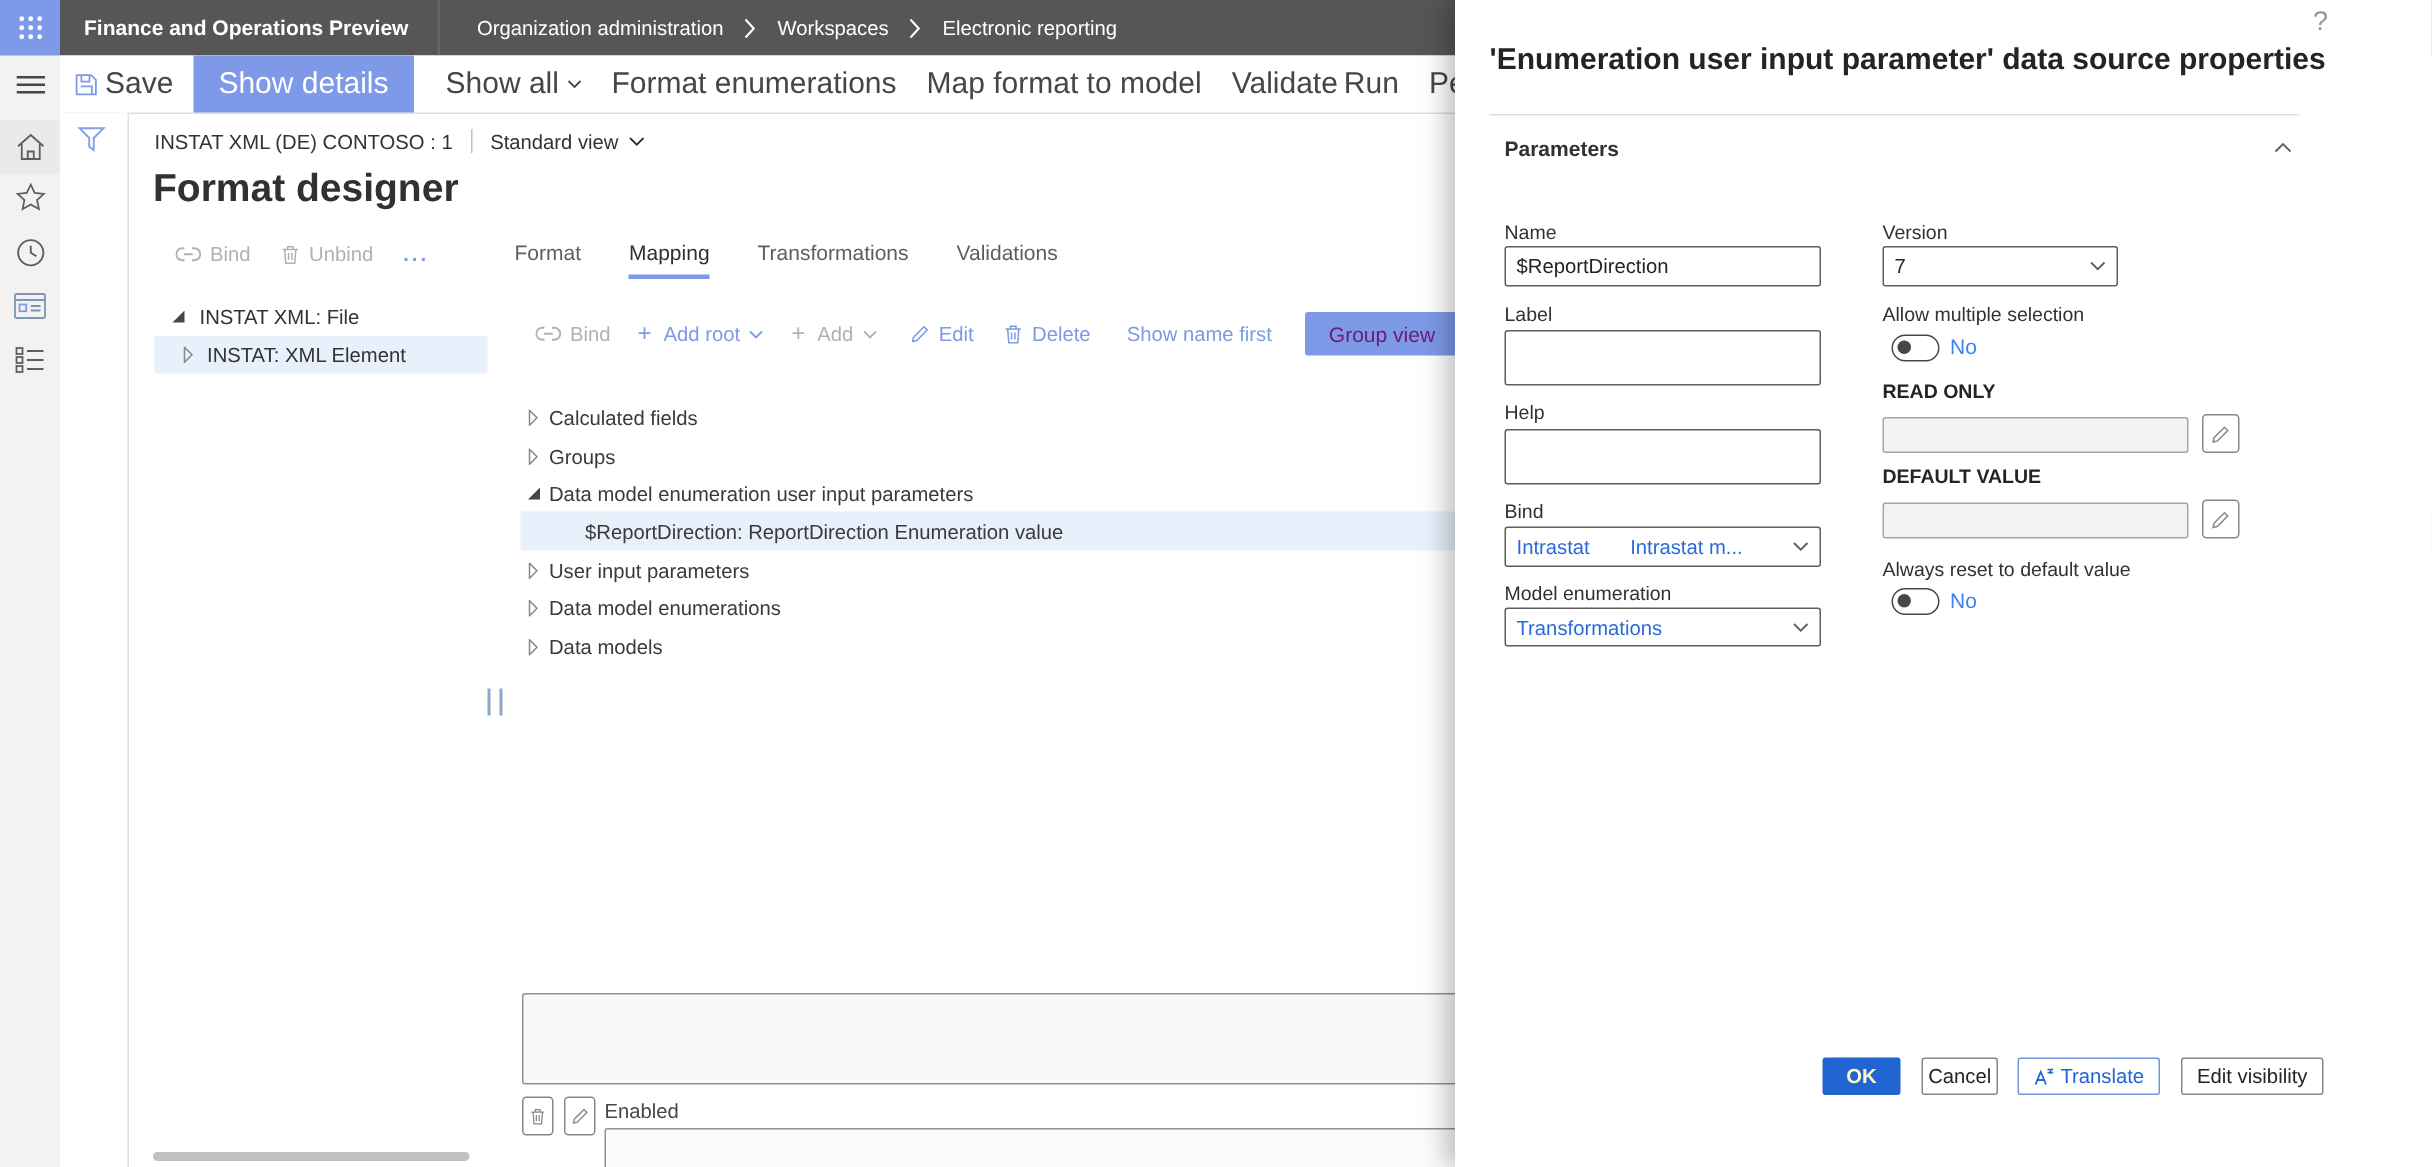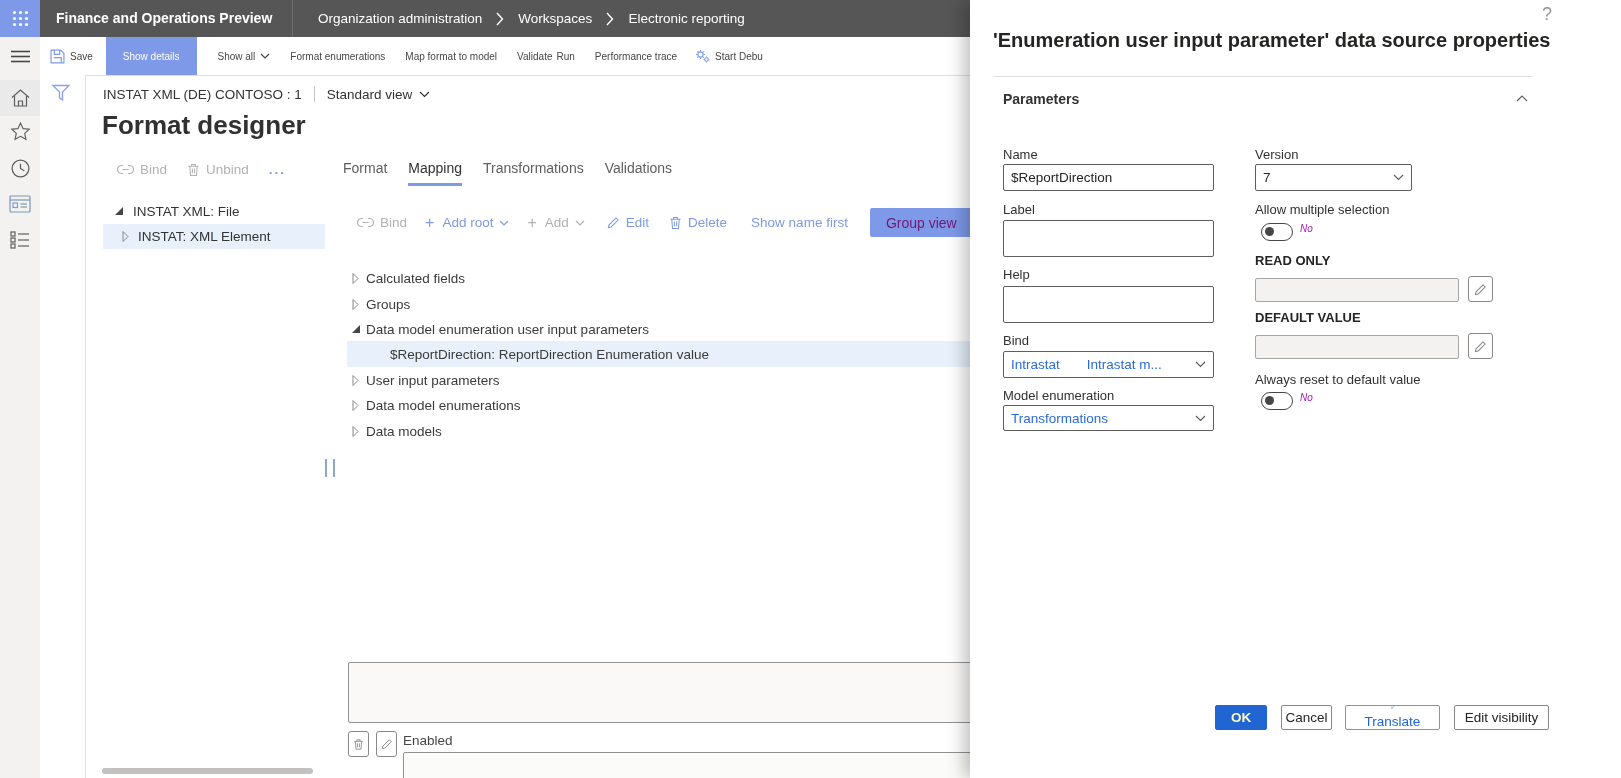--- a/index.html
+++ b/index.html
@@ -12,21 +12,21 @@
   .topbar{left:0;top:0;width:1621px;height:37px;background:var(--topbar-bg);}
   .waffle{left:0;top:0;width:40px;height:37px;background:var(--accent-light);
           display:flex;align-items:center;justify-content:center;cursor:pointer;}
   .app-title{left:56px;top:0;height:37px;line-height:37px;color:#fff;font-size:14px;font-weight:700;}
   .topbar-sep{left:292px;top:0;width:1px;height:37px;background:#6e6e6e;}
   .breadcrumb{left:318px;top:0;height:37px;display:flex;align-items:center;gap:14px;color:#fff;font-size:13.5px;}
   .crumb{cursor:pointer;}
 
   
   .cmdbar{left:40px;top:37px;width:1581px;height:38px;background:#fff;border-bottom:1px solid #e1dfdd;
-          display:flex;align-items:center;font-size:10px;color:#484644;}
+          display:flex;align-items:center;font-size:20px;color:#484644;}
   .cmd{display:flex;align-items:center;gap:5px;cursor:pointer;white-space:nowrap;}
   .cmd-primary{height:38px;padding:0 17px;background:var(--accent-light);color:#fff;display:flex;align-items:center;cursor:pointer;}
 
   
   .rail{left:0;top:37px;width:40px;height:741px;background:#f3f2f1;}
   .rail-item{position:absolute;left:0;width:40px;height:36px;display:flex;align-items:center;justify-content:center;cursor:pointer;}
   .rail-item.current{background:#eaeaea;}
   .filtercol{left:40px;top:75px;width:45px;height:703px;background:#fff;border-right:1px solid #e1dfdd;}
   .funnel{position:absolute;left:11px;top:9px;cursor:pointer;}
 
@@ -34,21 +34,21 @@
   .rec-head{left:103px;top:86px;display:flex;align-items:center;gap:12px;font-size:13.5px;color:#333;}
   .rec-sep{width:1px;height:16px;background:#c4c2c0;}
   .viewsel{display:flex;align-items:center;gap:7px;cursor:pointer;}
   .page-title{left:102px;top:110px;font-size:26px;font-weight:600;color:#323130;}
 
   .pane-toolbar{left:117px;top:162px;display:flex;align-items:center;gap:20px;font-size:13.5px;}
   .tool{display:flex;align-items:center;gap:6px;cursor:pointer;color:var(--toolbar-blue);white-space:nowrap;}
   .tool.disabled{color:#b3b1af;cursor:default;}
   .tool-more{color:var(--toolbar-blue);font-weight:700;letter-spacing:2px;cursor:pointer;}
 
-  .tabs{left:343px;top:160px;display:flex;gap:21px;font-size:14px;color:#605e5c;}
+  .tabs{left:343px;top:160px;display:flex;gap:32px;font-size:14px;color:#605e5c;}
   .tab{padding-bottom:7px;cursor:pointer;}
   .tab.active{color:#323130;border-bottom:3px solid var(--accent-light);}
 
   .ltree-row{left:103px;height:25px;display:flex;align-items:center;gap:9px;font-size:13.5px;color:#333;cursor:pointer;}
   .ltree-row.sel{background:var(--selection-bg);width:222px;}
 
   .map-toolbar{left:357px;top:208px;height:29px;display:flex;align-items:center;font-size:13.5px;}
   .btn-groupview{height:29px;padding:0 16px;background:var(--accent-light);color:#701a75;font-size:14px;
                  display:flex;align-items:center;border:none;border-radius:2px;cursor:pointer;}
   .plus{font-size:16px;font-weight:400;margin-right:2px;}
@@ -75,28 +75,28 @@
   .fld-label.bold{font-weight:700;color:#252423;}
   .tb-input{position:absolute;box-sizing:border-box;border:1px solid #605e5c;border-radius:2px;background:#fff;
             font-family:inherit;font-size:13.5px;color:#252423;padding:0 7px;}
   .ro-input{position:absolute;box-sizing:border-box;border:1px solid #a8a6a4;border-radius:2px;background:#f3f2f1;}
   .combo{position:absolute;box-sizing:border-box;border:1px solid #605e5c;border-radius:2px;background:#fff;
          display:flex;align-items:center;padding:0 7px;font-size:13.5px;cursor:pointer;}
   .combo .link{color:var(--link-blue);}
   .combo .chev{margin-left:auto;}
   .toggle{position:absolute;width:30px;height:16px;border:1px solid #484644;border-radius:9px;background:#fff;cursor:pointer;}
   .toggle::after{content:"";position:absolute;left:3px;top:3px;width:9px;height:9px;border-radius:50%;background:#484644;}
-  .toggle-txt{position:absolute;font-size:10px;color:#a21caf;font-style:italic;}
+  .toggle-txt{position:absolute;font-size:14px;color:#3b82f6;}
   .pencilbtn{position:absolute;width:25px;height:26px;background:#fff;border:1px solid #8a8886;border-radius:3px;
              display:flex;align-items:center;justify-content:center;cursor:pointer;padding:0;}
   .btn{position:absolute;height:25px;box-sizing:border-box;border:1px solid #8a8886;border-radius:2px;background:#fff;
        color:#252423;font-family:inherit;font-size:13.5px;display:flex;align-items:center;justify-content:center;
        gap:5px;cursor:pointer;padding:0 8px;}
   .btn.primary{background:var(--ok-blue);border-color:var(--ok-blue);color:#fef9c3;font-weight:600;}
-  .btn.outline-blue{border-color:#6f95e0;color:var(--ok-blue);flex-direction:column;}
+  .btn.outline-blue{border-color:#6f95e0;color:var(--ok-blue);}
 </style>
 </head>
 <body>
 
 <div class="canvas">
 
   <div class="abs topbar">
     <div class="abs waffle">
       <svg width="17" height="17" viewBox="0 0 17 17">
         <g fill="#ffffff">

